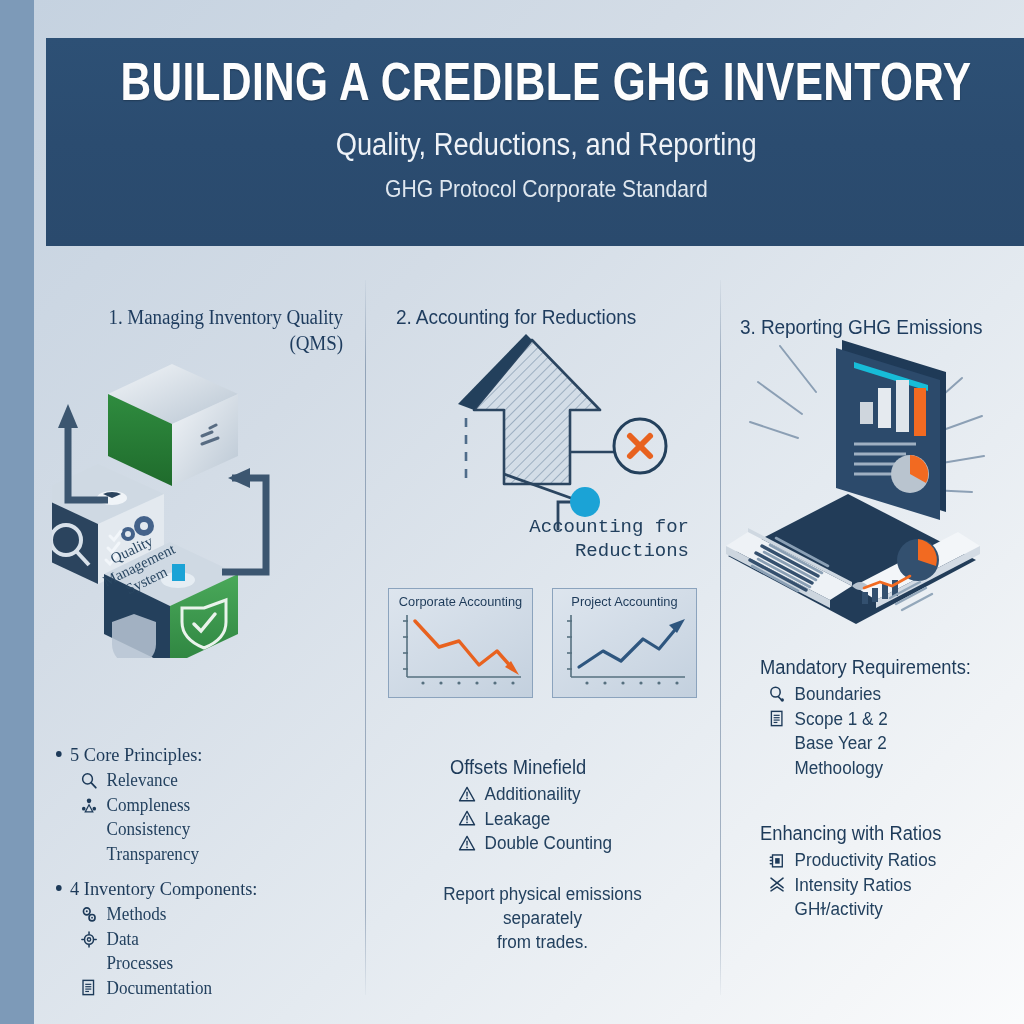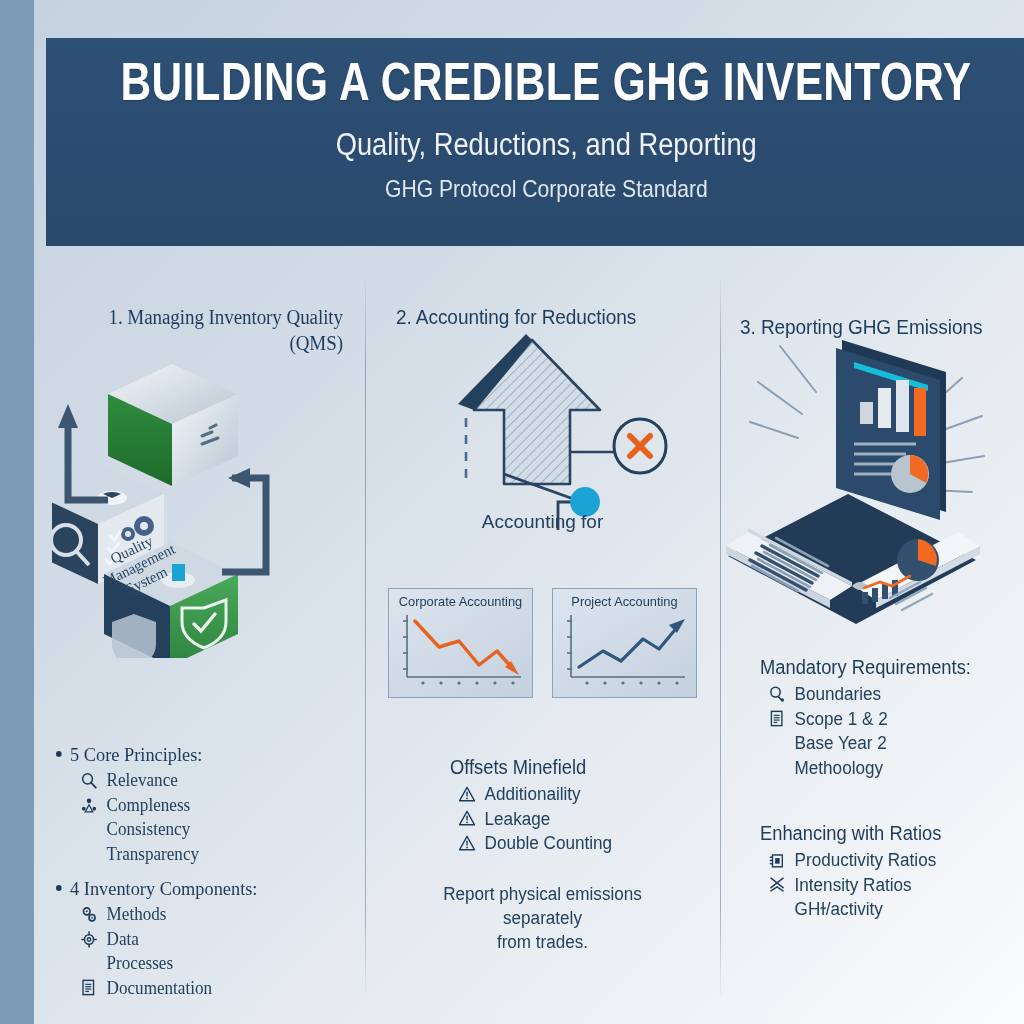--- a/index.html
+++ b/index.html
@@ -311,22 +311,23 @@
         <path d="M150 168 L126 168 L126 196" stroke="#2b4560" stroke-width="2.8" fill="none"></path>
 
         <ellipse cx="208" cy="112" rx="26" ry="27" fill="none" stroke="#23405c" stroke-width="3"></ellipse>
         <g stroke="#e8621f" stroke-width="6" stroke-linecap="round">
           <path d="M198 102 l20 20"></path>
             <path d="M218 102 l-20 20"></path>
         </g>
 
         <circle cx="153" cy="168" r="15" fill="#1ba3d6"></circle>
       </svg>
-      <div style="position:absolute;left:0;right:0;top:176px;text-align:center;font-size:19px;color:#22405e;line-height:1.25;">
+      <div style="position:absolute;left:0;right:0;top:182px;text-align:right;font-size:19px;color:#22405e;line-height:1.25;font-family:Liberation Mono, monospace;">
         <div>Accounting for</div>
+        <div>Reductions</div>
       </div>
     </div>
 
     <div class="mini-row" style="margin-top:36px;">
 
       <div class="mini">
         <div class="mini-title">Corporate Accounting</div>
         <svg width="136" height="82" viewBox="0 0 136 82">
           <g stroke="#56707f" stroke-width="1.6">
             <path d="M14 6 L14 68"></path>

